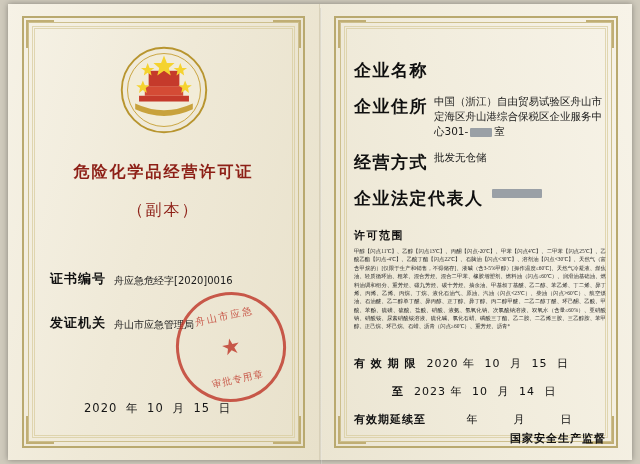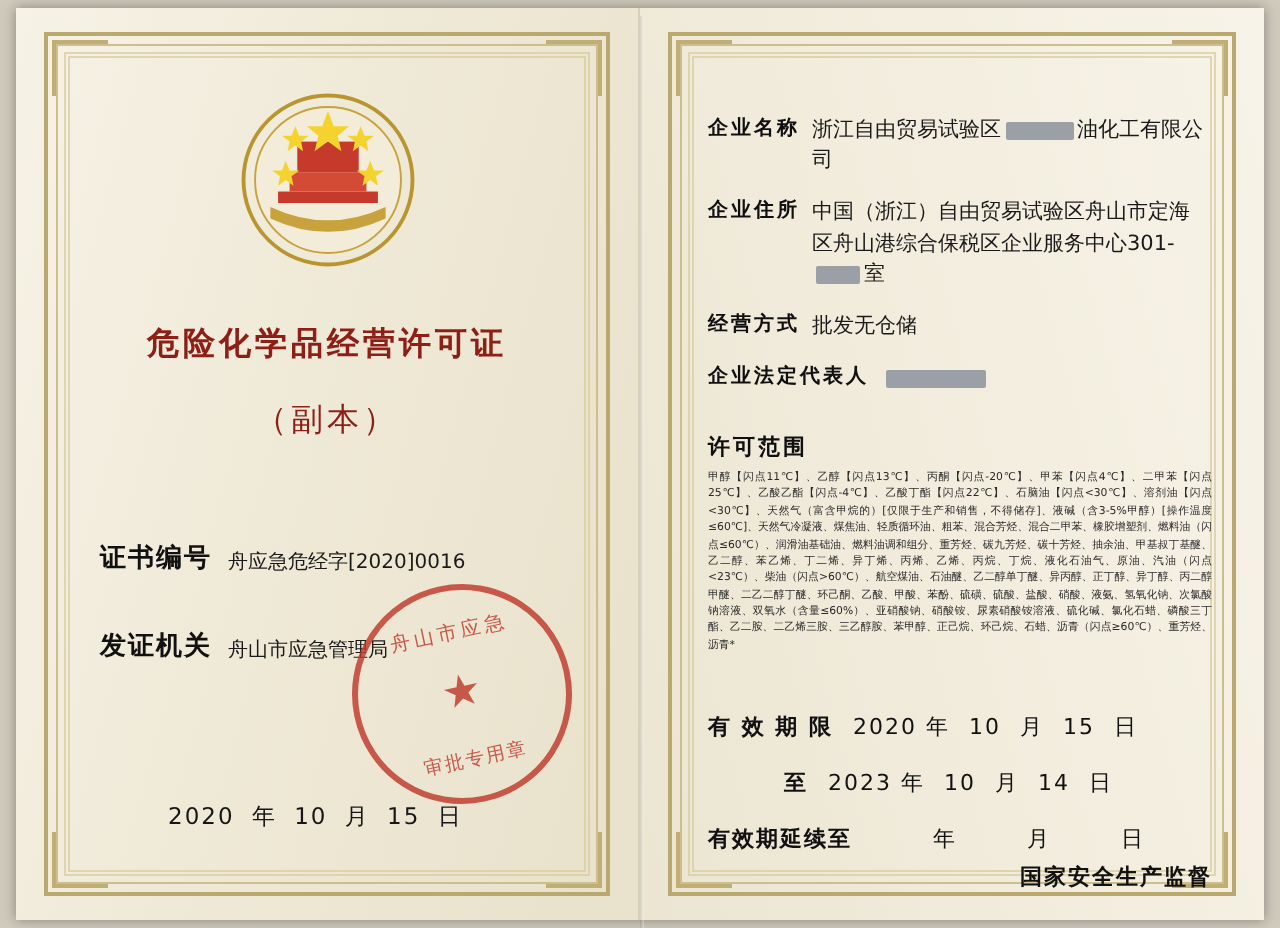--- a/index.html
+++ b/index.html
@@ -185,21 +185,21 @@
     width: 250px;
     color: #151515;
   }
   .rf-row {
     display: flex;
     margin-bottom: 11px;
     line-height: 1.45;
   }
   .rf-label {
     font-weight: bold;
-    font-size: 10px;
+    font-size: 17px;
     letter-spacing: 1.5px;
     white-space: nowrap;
     flex: 0 0 auto;
     color: #0f0f0f;
   }
   .rf-value {
     margin-left: 6px;
     font-size: 10.5px;
     color: #1a1a1a;
     word-break: break-all;
@@ -211,23 +211,24 @@
     background: #9aa0a6;
     vertical-align: middle;
     border-radius: 1px;
     margin: 0 2px;
   }
   .masked.sm { width: 22px; }
   .masked.lg { width: 50px; }
   .scope-box {
     position: absolute;
     left: 34px;
-    top: 212px;
+    top: 224px;
     width: 252px;
     height: 128px;
+    font-family: Liberation Serif, serif;
   }
   .scope-label {
     font-weight: bold;
     font-size: 11px;
     letter-spacing: 1.5px;
     color: #0f0f0f;
   }
   .scope-text {
     margin-top: 4px;
     font-size: 5.4px;
@@ -339,23 +340,20 @@
     <div class="page-half right-half">
       <div class="frame"></div>
       <div class="corner c-tl"></div>
       <div class="corner c-tr"></div>
       <div class="corner c-bl"></div>
       <div class="corner c-br"></div>
 
       <div class="right-fields">
         <div class="rf-row">
           <span class="rf-label">企业名称</span>
-          <span class="rf-value">
-            <span>浙江自由贸易试验区</span><span class="masked"></span><span>油化工有限公司</span>
-          </span>
         </div>
 
         <div class="rf-row">
           <span class="rf-label">企业住所</span>
           <span class="rf-value">
             <span>中国（浙江）自由贸易试验区舟山市定海区舟山港综合保税区企业服务中心301-</span><span class="masked sm"></span><span>室</span>
           </span>
         </div>
 
         <div class="rf-row">

